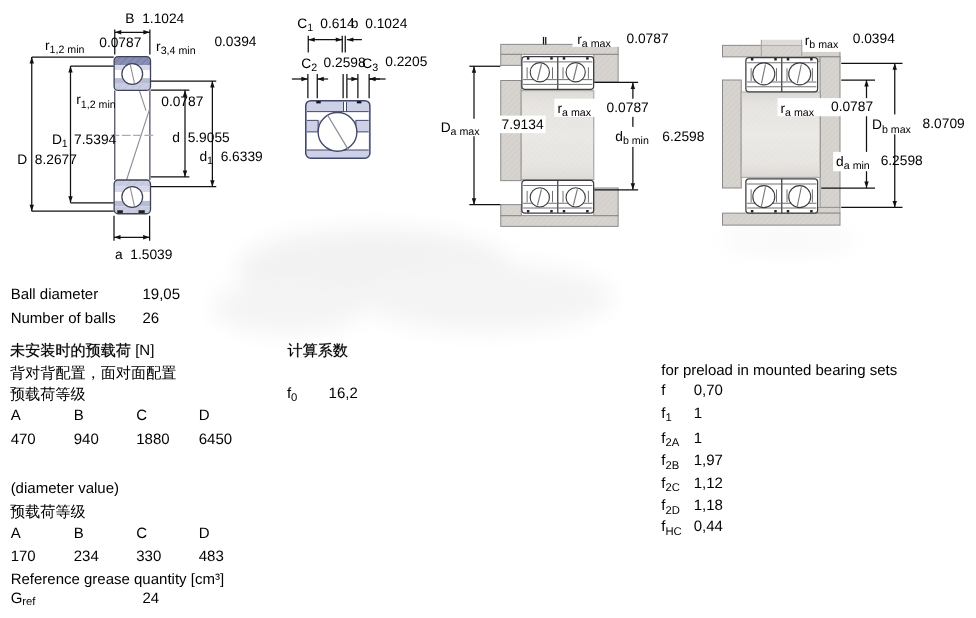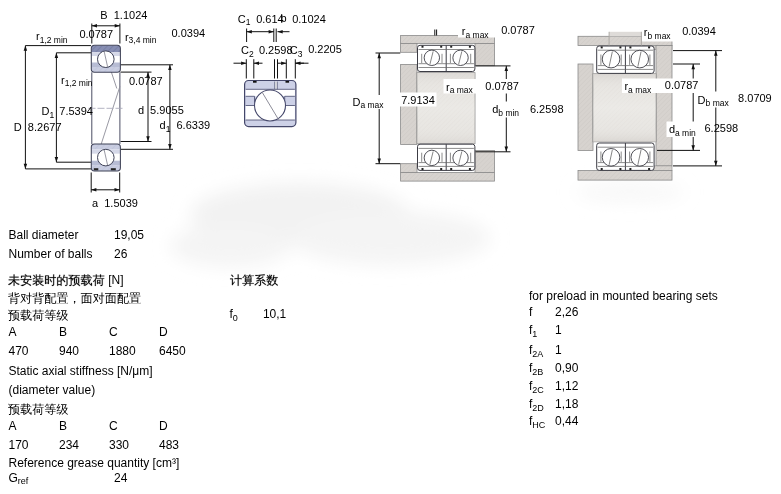--- a/index.html
+++ b/index.html
@@ -448,21 +448,20 @@
 <div style="left:8.5px;top:325.4px">A</div>
     <div style="left:59px;top:325.4px">B</div>
     <div style="left:109px;top:325.4px">C</div>
     <div style="left:159px;top:325.4px">D</div>
 
 <div style="left:8.5px;top:343.8px">470</div>
     <div style="left:59px;top:343.8px">940</div>
     <div style="left:109px;top:343.8px">1880</div>
     <div style="left:159px;top:343.8px">6450</div>
 
-<div style="left:8.5px;top:364.4px"><b>Static axial stiffness [N/μm]</b></div>
 
 <div style="left:8.5px;top:383.2px">(diameter value)</div>
 
 <div style="left:8px;top:402.4px"><span class="cj"><svg width="60.5" height="12.1" viewBox="0 0 5120 1024" style="overflow:visible;display:block">
           <g transform="translate(0,880) scale(1,-1)" fill="#000">
             <use href="#g5" x="0"></use>
             <use href="#g6" x="1024"></use>
             <use href="#g7" x="2048"></use>
             <use href="#g17" x="3072"></use>
             <use href="#g18" x="4096"></use>
@@ -488,35 +487,35 @@
           <g transform="translate(0,880) scale(1,-1)" fill="#000" stroke="#000" stroke-width="16">
             <use href="#g13" x="0"></use>
             <use href="#g14" x="1024"></use>
             <use href="#g15" x="2048"></use>
             <use href="#g16" x="3072"></use>
           </g>
         </svg></span></div>
 
 
 <div style="left:229.5px;top:307px">f<sub>0</sub></div>
-    <div style="left:262.9px;top:307px">10,1</div>
+    <div style="left:262.9px;top:307px">16,2</div>
 
 <div style="left:529px;top:288.9px"><b>for preload in mounted bearing sets</b></div>
 
 <div style="left:529px;top:305.4px">f</div>
-    <div style="left:555px;top:305.4px">2,26</div>
+    <div style="left:555px;top:305.4px">0,70</div>
 
 <div style="left:529px;top:323.4px">f<sub>1</sub></div>
     <div style="left:555px;top:323.4px">1</div>
 
 <div style="left:529px;top:343px">f<sub>2A</sub></div>
     <div style="left:555px;top:343px">1</div>
 
 <div style="left:529px;top:361.4px">f<sub>2B</sub></div>
-    <div style="left:555px;top:361.4px">0,90</div>
+    <div style="left:555px;top:361.4px">1,97</div>
 
 <div style="left:529px;top:379px">f<sub>2C</sub></div>
     <div style="left:555px;top:379px">1,12</div>
 
 <div style="left:529px;top:397px">f<sub>2D</sub></div>
     <div style="left:555px;top:397px">1,18</div>
 
 <div style="left:529px;top:414.4px">f<sub>HC</sub></div>
     <div style="left:555px;top:414.4px">0,44</div>
 </div>

